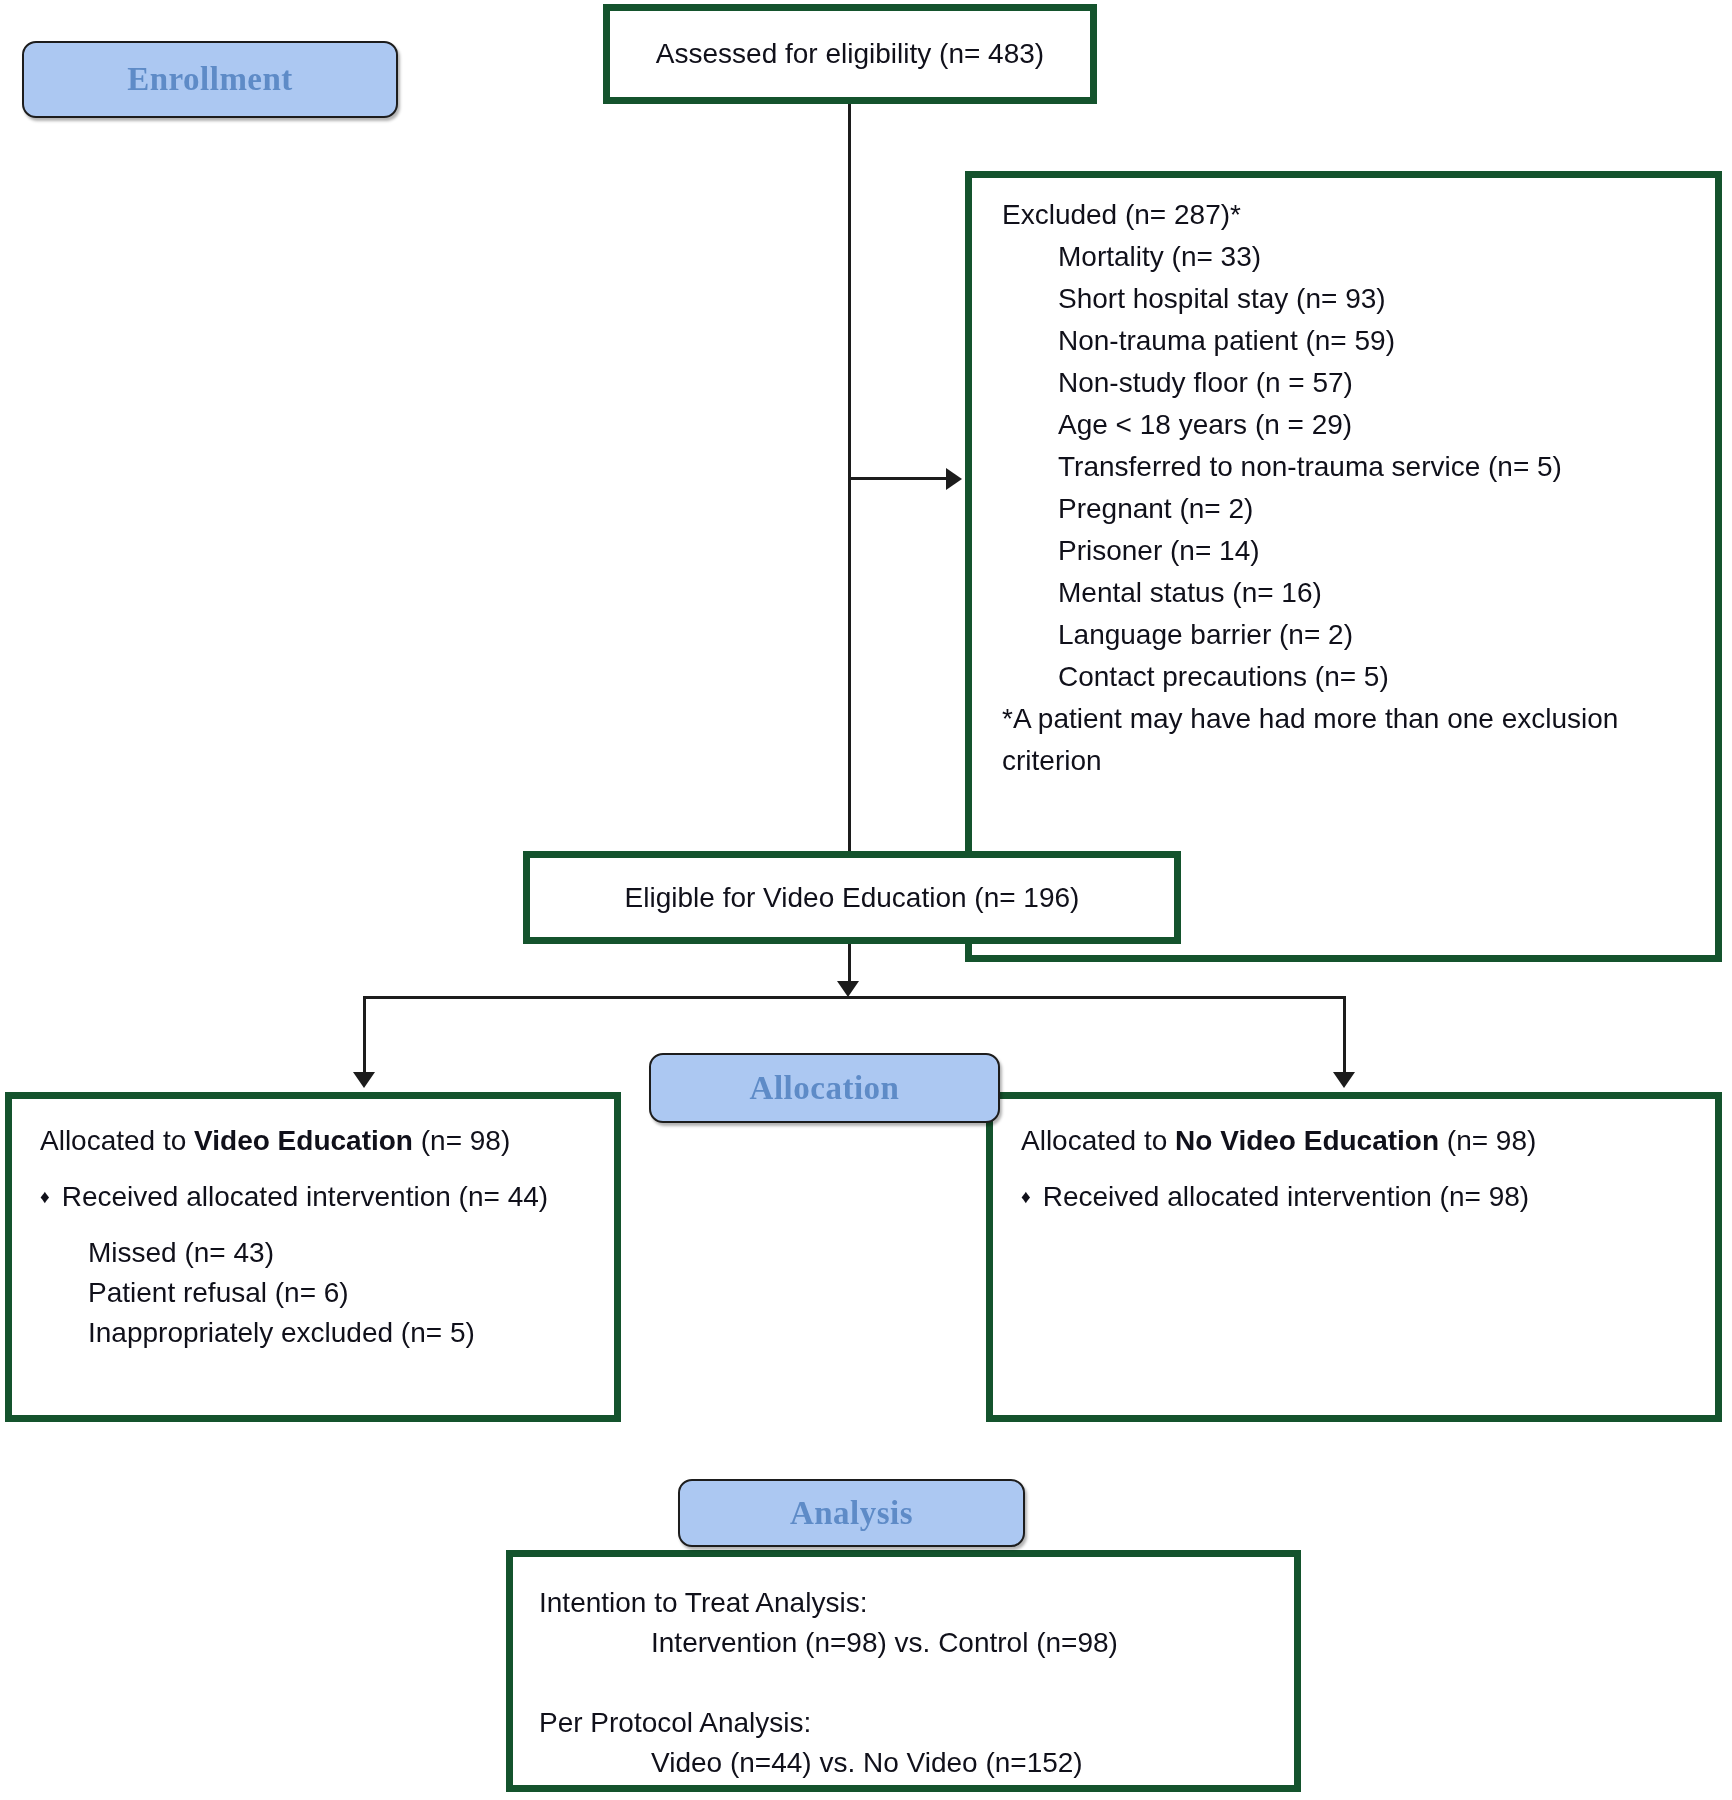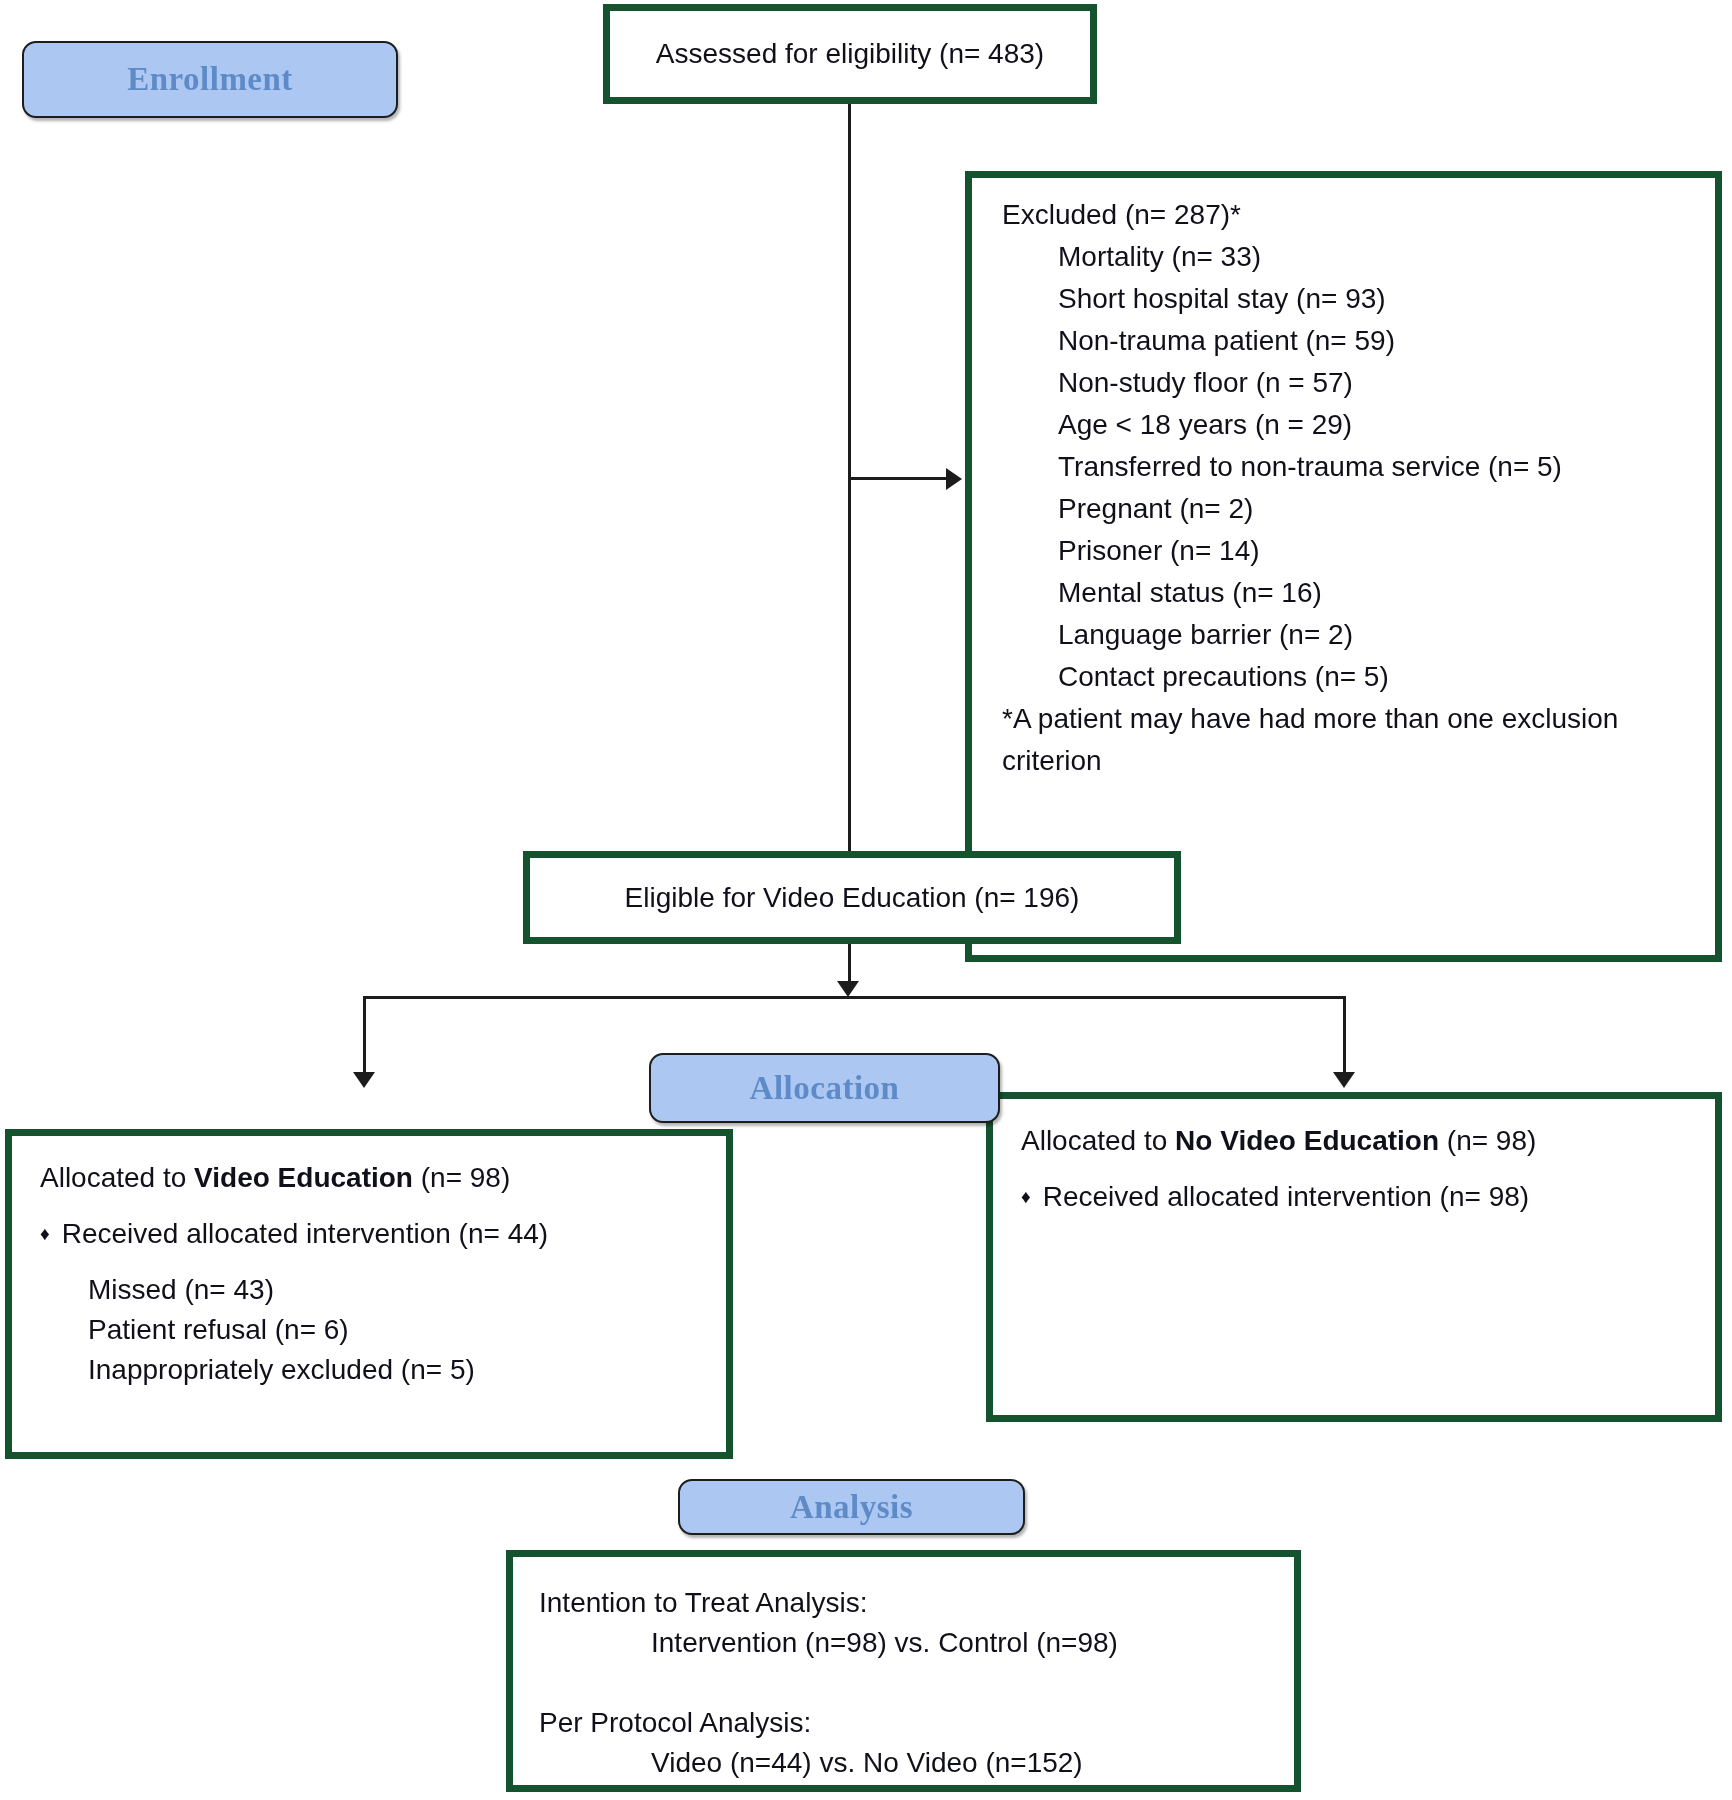--- a/index.html
+++ b/index.html
@@ -102,21 +102,21 @@
   <div class="arrow-down" style="left:1333px;top:1072px;"></div>
 
   <div class="pill" style="left:22px;top:41px;width:376px;height:77px;">
     <span>Enrollment</span>
   </div>
 
   <div class="pill" style="left:649px;top:1053px;width:351px;height:70px;">
     <span>Allocation</span>
   </div>
 
-  <div class="pill" style="left:678px;top:1479px;width:347px;height:56px;">
+  <div class="pill" style="left:678px;top:1479px;width:347px;height:68px;">
     <span>Analysis</span>
   </div>
 
   <div class="box centered" style="left:603px;top:4px;width:494px;height:100px;">
     <span>Assessed for eligibility (n= 483)</span>
   </div>
 
   <div class="box" style="left:965px;top:171px;width:757px;height:791px;">
     <div class="excluded-content">
       <div>Excluded (n= 287)*</div>
@@ -132,21 +132,21 @@
       <div class="excluded-item">Language barrier (n= 2)</div>
       <div class="excluded-item">Contact precautions (n= 5)</div>
       <div class="excluded-footnote">*A patient may have had more than one exclusion criterion</div>
     </div>
   </div>
 
   <div class="box centered" style="left:523px;top:851px;width:658px;height:93px;">
     <span>Eligible for Video Education (n= 196)</span>
   </div>
 
-  <div class="box" style="left:5px;top:1129px;width:728px;height:330px;">
+  <div class="box" style="left:5px;top:1092px;width:616px;height:330px;">
     <div class="alloc-content">
       <div><span>Allocated to </span><b>Video Education</b><span> (n= 98)</span></div>
       <div class="bullet-line"><span class="bullet-glyph">♦</span><span>Received allocated intervention (n= 44)</span></div>
       <div class="sub-items">
         <div>Missed (n= 43)</div>
         <div>Patient refusal (n= 6)</div>
         <div>Inappropriately excluded (n= 5)</div>
       </div>
     </div>
   </div>

